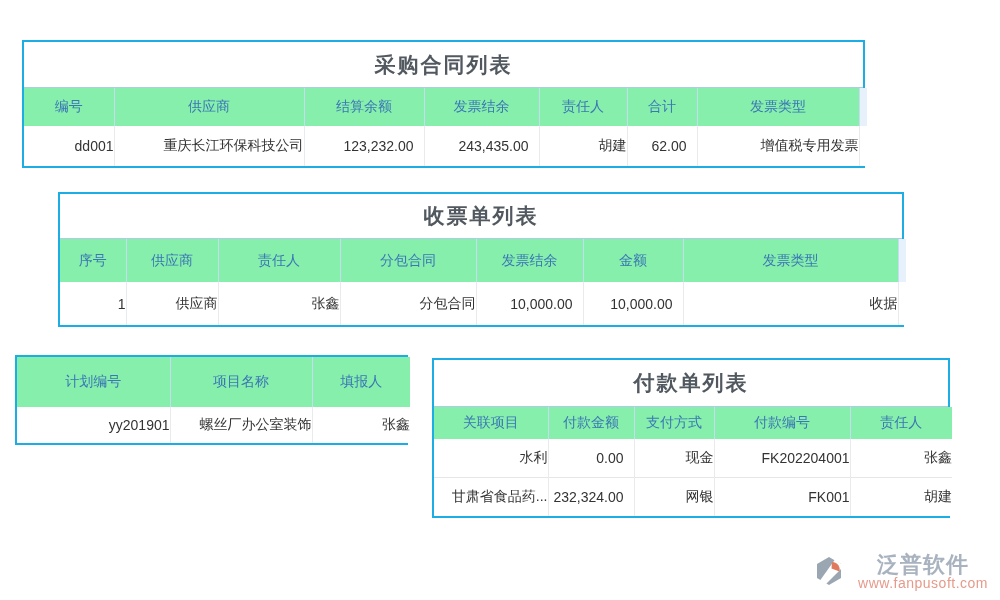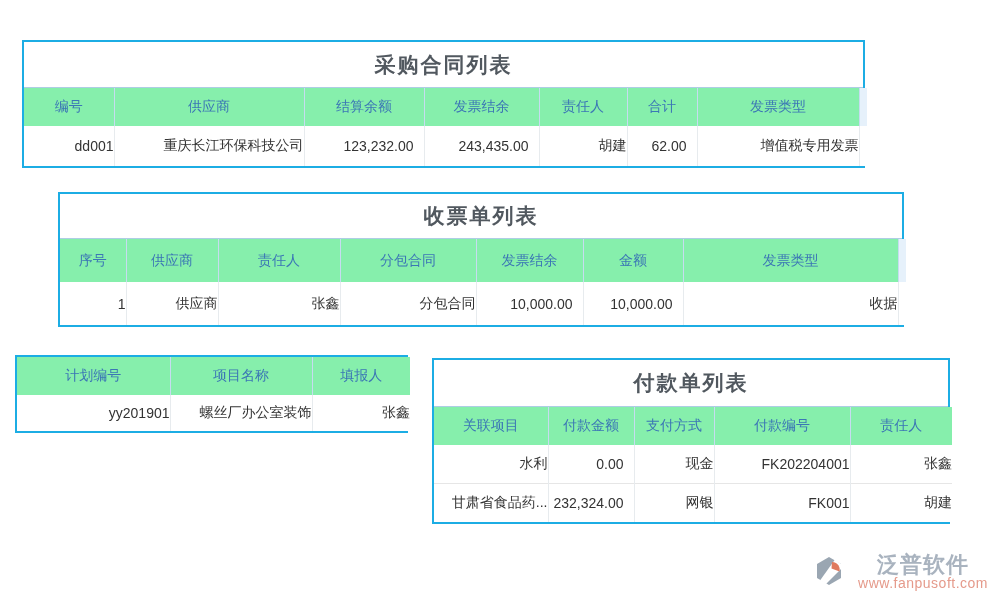--- a/index.html
+++ b/index.html
@@ -39,26 +39,26 @@
   .t1 th{height:38px;}
   .t1 td{height:40px;}
   
   .t2{left:22px;top:192px;width:846px;margin-left:36px;}
   .t2 .card-title{height:44px;}
   .t2 th{height:43px;}
   .t2 td{height:43px;}
   
   .t3{left:15px;top:355px;width:393px;}
   .t3 .card-title{height:47px;}
-  .t3 th{height:38px;text-align:center;}
+  .t3 th{height:50px;text-align:center;}
   .t3 td{height:36px;}
   
   .t4{left:432px;top:352px;width:518px;margin-top:6px;}
   .t4 .card-title{height:46px;}
-  .t4 th{height:38px;}
+  .t4 th{height:32px;}
   .t4 td{height:38px;}
 
   
   .logo{
     position:absolute;right:12px;bottom:10px;
     display:flex;align-items:flex-start;gap:13px;cursor:pointer;
   }
   .logo-icon{width:32px;height:32px;margin-top:2px;}
   .logo-text{display:flex;flex-direction:column;align-items:center;}
   .logo-name{

